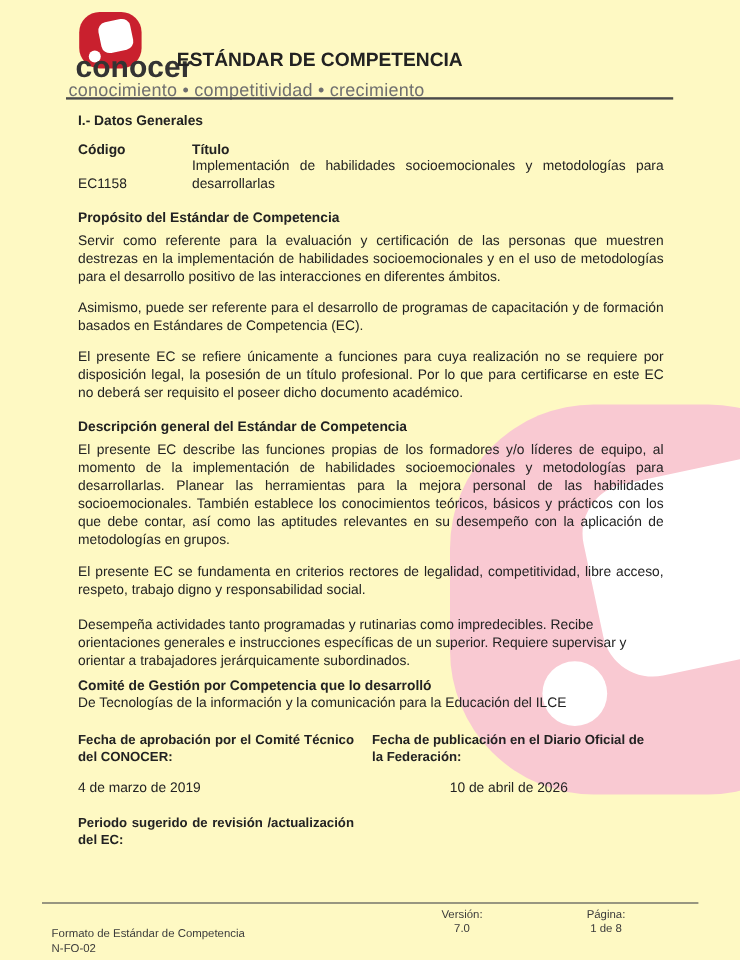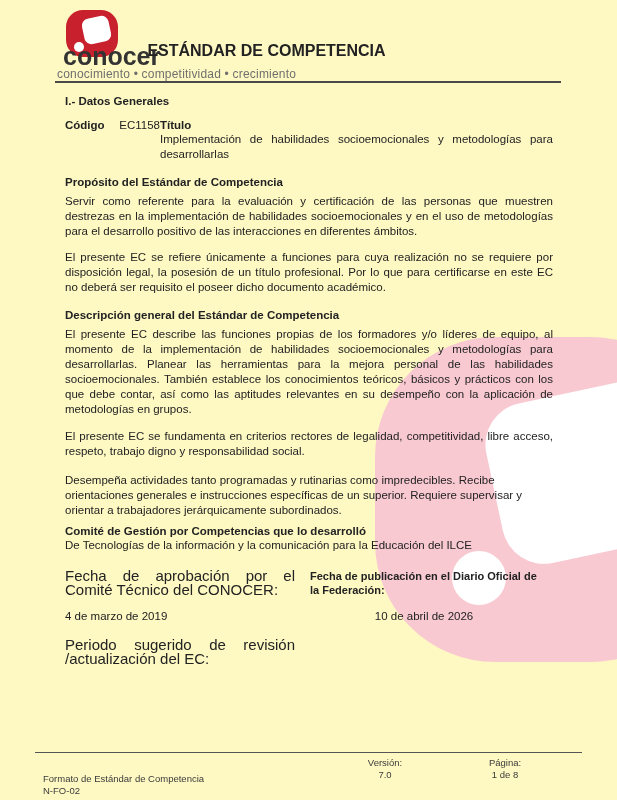--- a/index.html
+++ b/index.html
@@ -21,34 +21,34 @@
   .wm{position:absolute;z-index:0;}
   .wm-outer{left:375px;top:337px;width:335px;height:325px;background:var(--pink);border-radius:120px;}
   .wm-hole{left:492px;top:386px;width:235px;height:163px;background:#ffffff;border-radius:42px;transform:rotate(-12deg);}
   .wm-dot{left:452px;top:551px;width:54px;height:54px;background:#ffffff;border-radius:50%;}
   
   .hdr{position:absolute;z-index:2;left:0;top:0;width:100%;}
   .logo-mark{position:absolute;left:66px;top:10px;width:52px;height:47px;background:var(--brand-red);border-radius:17px;}
   .logo-square{position:absolute;left:17px;top:7px;width:27px;height:26px;background:#ffffff;border-radius:7px;transform:rotate(-12deg);}
   .logo-dot{position:absolute;left:8px;top:32px;width:10px;height:10px;background:#ffffff;border-radius:50%;}
   .wordmark{position:absolute;left:63px;top:42px;font-size:25px;font-weight:bold;color:#333333;letter-spacing:0px;}
-  .tagline{position:absolute;left:57px;top:67px;font-size:12px;color:#6f6f6f;letter-spacing:0.2px;}
+  .tagline{position:absolute;left:57px;top:67px;font-size:15px;color:#6f6f6f;letter-spacing:0.2px;}
   .hdr-rule{position:absolute;left:55px;top:81px;width:506px;border-top:2px solid #4a4a4a;}
   .doc-title{position:absolute;left:0;top:42px;width:533px;text-align:center;font-size:16px;font-weight:bold;}
   
   .content{position:absolute;z-index:1;left:65px;top:94px;width:488px;font-size:11.5px;line-height:15px;}
   .h{font-weight:bold;font-size:11.5px;line-height:14px;}
   .just{text-align:justify;}
   .mb10{margin-bottom:10px}.mb13{margin-bottom:13px}.mb5{margin-bottom:5px}
   .mb11{margin-bottom:11px}.mb12{margin-bottom:12px}.mb14{margin-bottom:14px}
   .mb3{margin-bottom:3px}.mb6{margin-bottom:6px}.mb16{margin-bottom:16px}
   .gen-row{display:grid;grid-template-columns:95px 393px;}
-  .gen-left{display:flex;flex-direction:row;justify-content:space-between;}
+  .gen-left{display:flex;flex-direction:column;justify-content:space-between;}
   .dates-grid{display:grid;grid-template-columns:245px 243px;}
-  .date-label{font-weight:normal;font-size:15px;line-height:14px;text-align:justify;width:230px;}
+  .date-label{font-weight:bold;font-size:11px;line-height:14px;text-align:justify;width:230px;}
   .date-label-r{font-weight:bold;font-size:11px;line-height:14px;width:228px;}
   .date-value{margin-top:12px;text-align:left;width:230px;}
   .date-value-r{margin-top:12px;text-align:center;width:228px;}
   .review-value{margin-top:6px;text-align:center;width:200px;}
   
   .footer{position:absolute;z-index:2;left:35px;top:752px;width:547px;border-top:1px solid #555555;padding-top:4px;font-size:9.5px;line-height:12px;color:#3a3a3a;}
   .f-left{position:absolute;left:8px;top:20px;}
   .f-version{position:absolute;left:300px;top:4px;width:100px;text-align:center;}
   .f-page{position:absolute;left:420px;top:4px;width:100px;text-align:center;}
 </style>
@@ -84,29 +84,30 @@
         <div>EC1158</div>
       </div>
       <div>
         <div class="h">Título</div>
         <div class="just">Implementación de habilidades socioemocionales y metodologías para desarrollarlas</div>
       </div>
     </div>
 
     <div class="h mb5">Propósito del Estándar de Competencia</div>
     <p class="just mb11">Servir como referente para la evaluación y certificación de las personas que muestren destrezas en la implementación de habilidades socioemocionales y en el uso de metodologías para el desarrollo positivo de las interacciones en diferentes ámbitos.</p>
+    <p class="just mb11">Asimismo, puede ser referente para el desarrollo de programas de capacitación y de formación basados en Estándares de Competencia (EC).</p>
     <p class="just mb13">El presente EC se refiere únicamente a funciones para cuya realización no se requiere por disposición legal, la posesión de un título profesional. Por lo que para certificarse en este EC no deberá ser requisito el poseer dicho documento académico.</p>
 
     <div class="h mb5">Descripción general del Estándar de Competencia</div>
     <p class="just mb12">El presente EC describe las funciones propias de los formadores y/o líderes de equipo, al momento de la implementación de habilidades socioemocionales y metodologías para desarrollarlas. Planear las herramientas para la mejora personal de las habilidades socioemocionales. También establece los conocimientos teóricos, básicos y prácticos con los que debe contar, así como las aptitudes relevantes en su desempeño con la aplicación de metodologías en grupos.</p>
     <p class="just mb14">El presente EC se fundamenta en criterios rectores de legalidad, competitividad, libre acceso, respeto, trabajo digno y responsabilidad social.</p>
 
     <p class="mb6">Desempeña actividades tanto programadas y rutinarias como impredecibles. Recibe orientaciones generales e instrucciones específicas de un superior. Requiere supervisar y orientar a trabajadores jerárquicamente subordinados.</p>
 
-    <div class="h">Comité de Gestión por Competencias que lo desarrolló</div>
+    <div class="h">Comité de Gestión por Competencia que lo desarrolló</div>
     <div class="mb16">De Tecnologías de la información y la comunicación para la Educación del ILCE</div>
 
     <div class="dates-grid mb14">
       <div>
         <div class="date-label">Fecha de aprobación por el Comité Técnico del CONOCER:</div>
         <div class="date-value">4 de marzo de 2019</div>
       </div>
       <div>
         <div class="date-label-r">Fecha de publicación en el Diario Oficial de la Federación:</div>
         <div class="date-value-r">10 de abril de 2026</div>

